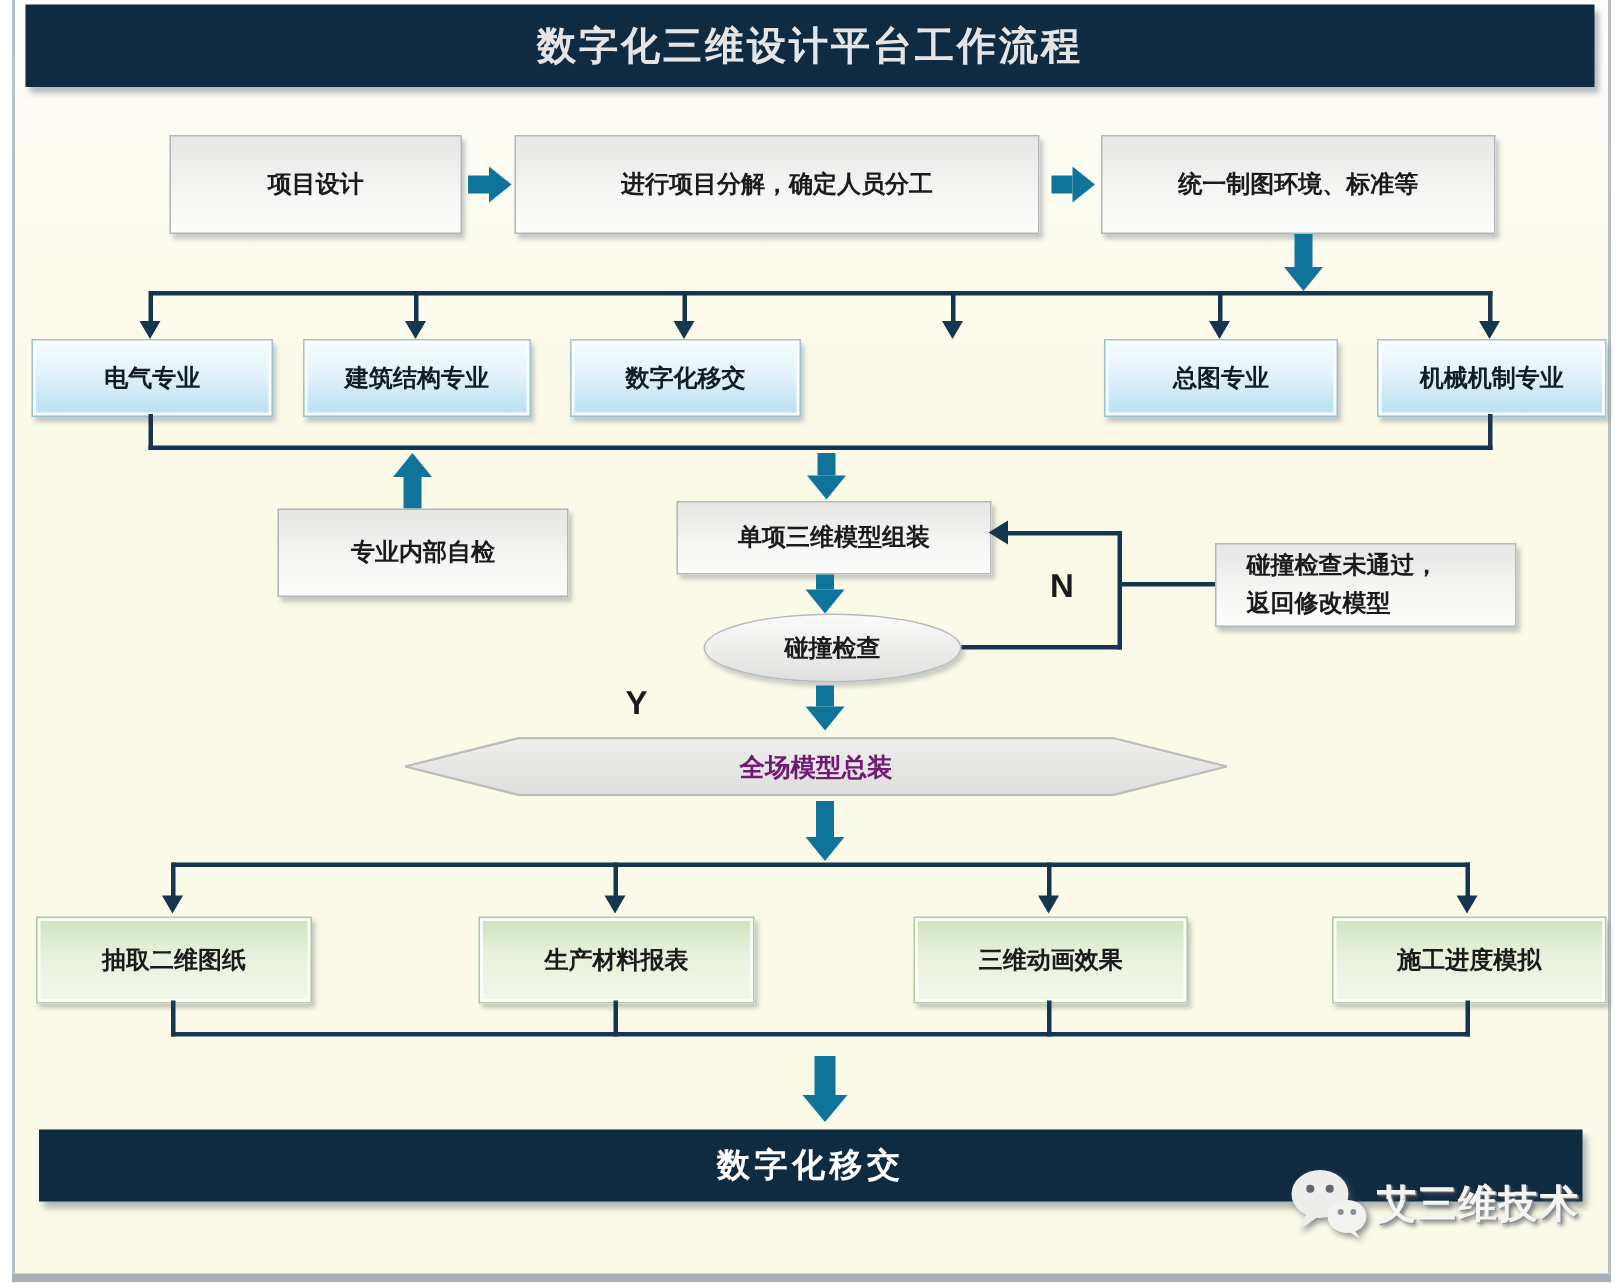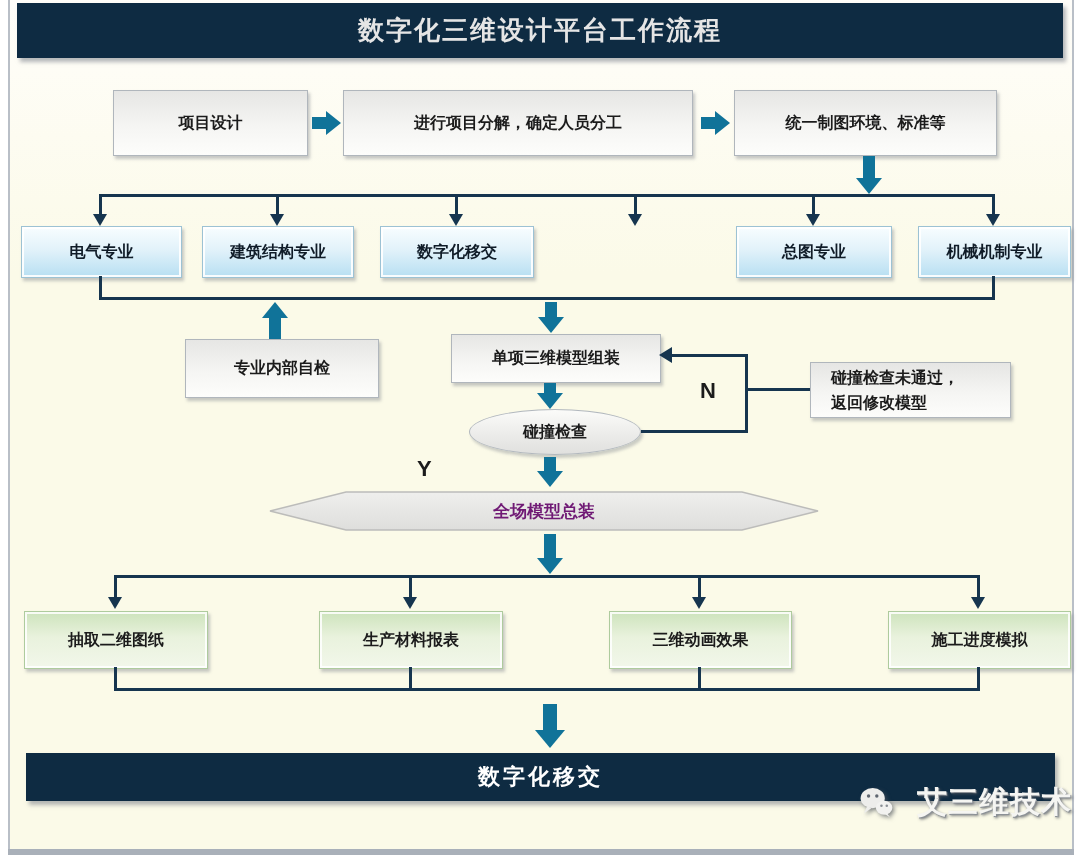--- a/index.html
+++ b/index.html
@@ -67,21 +67,21 @@
     left:269px;top:491px;width:550px;height:40px;
     display:flex;align-items:center;justify-content:center;
     font-weight:bold;font-size:17px;color:#701a75;
   }
   .fail-box{flex-direction:column;align-items:flex-start;padding-left:20px;line-height:25px;box-sizing:border-box;}
   .watermark{
     left:860px;top:776px;width:212px;height:52px;z-index:10;
     display:flex;align-items:center;
   }
   .watermark-text{
-    color:#f5f5f2;font-weight:bold;font-size:30px;letter-spacing:1px;margin-left:24px;
+    color:#f5f5f2;font-weight:bold;font-size:26px;letter-spacing:1px;margin-left:6px;
     text-shadow:1px 1px 0 #8b9096,2px 2px 3px rgba(80,85,92,.8);
     white-space:nowrap;
     font-family:Liberation Mono, monospace;
   }
 </style>
 </head>
 <body>
 
 <div class="canvas">
 

